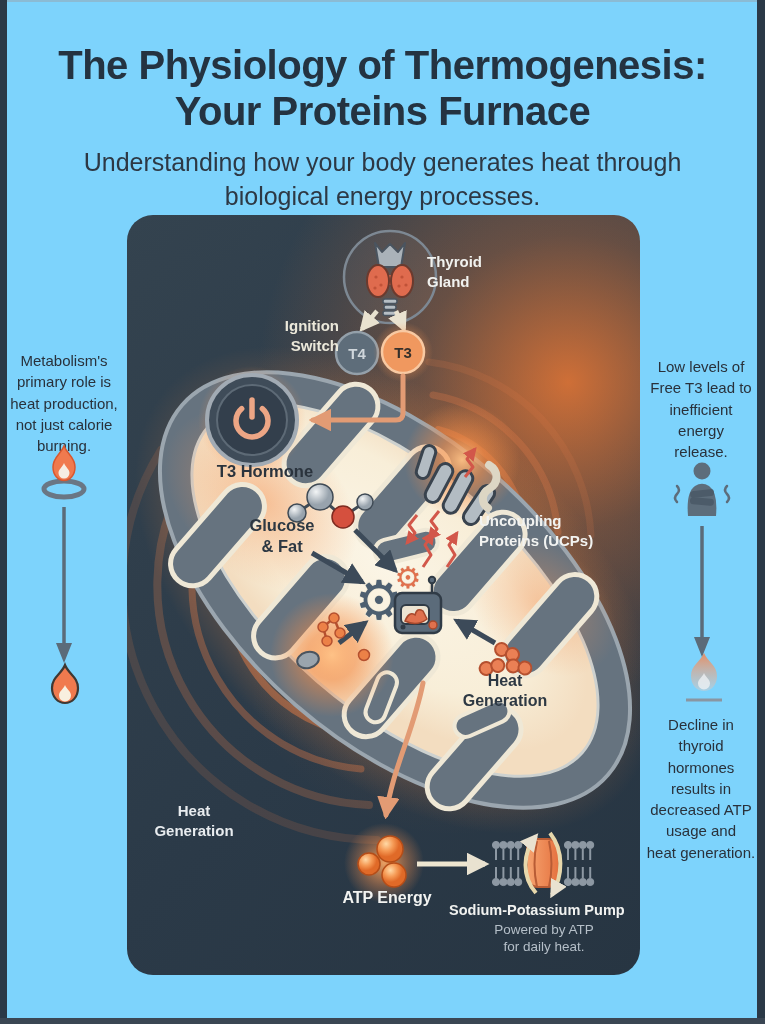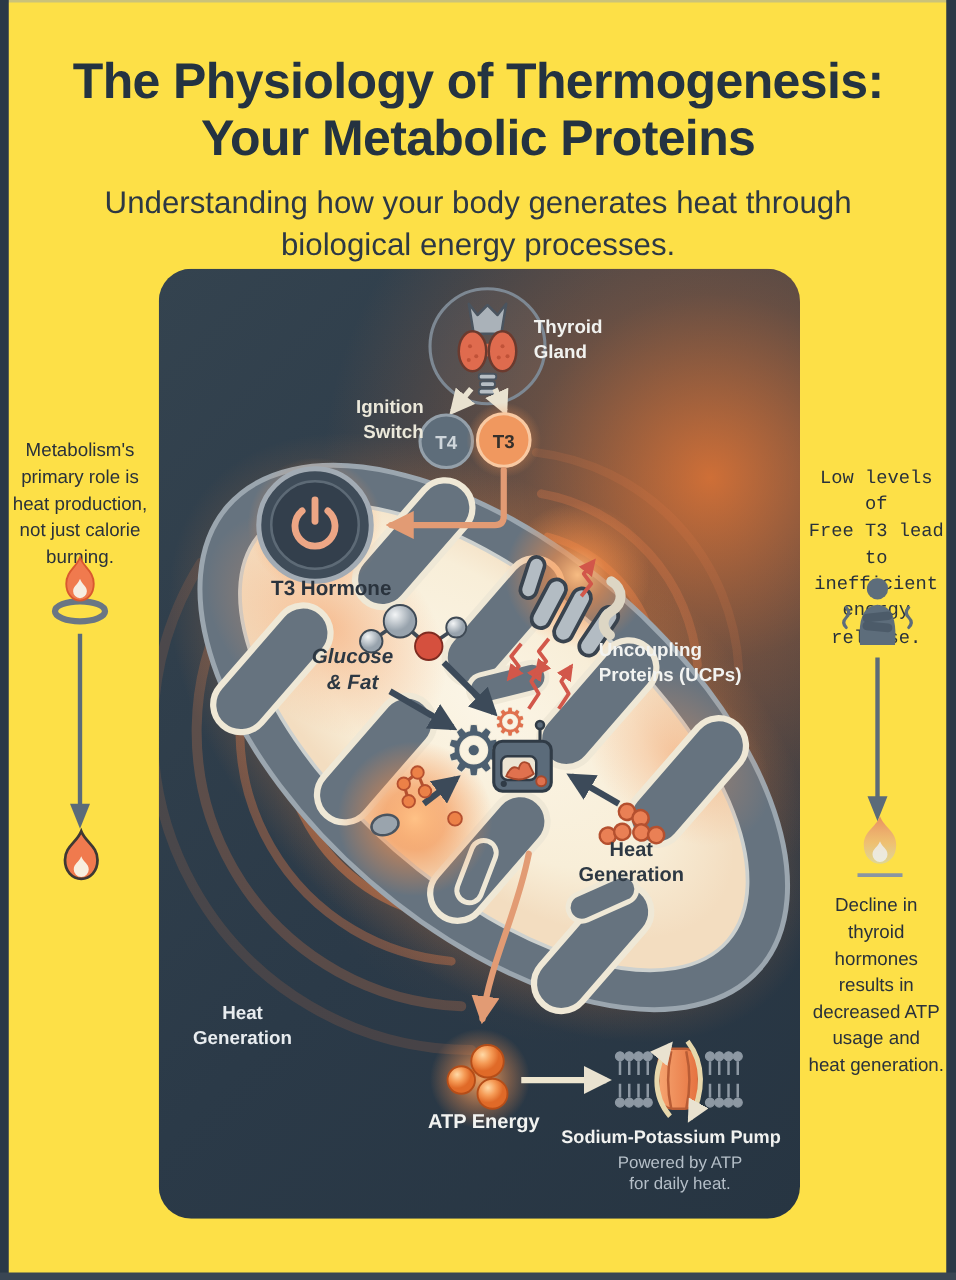--- a/index.html
+++ b/index.html
@@ -1,16 +1,16 @@
 <!DOCTYPE html>
 <html><head>
 <meta charset="utf-8">
 <style>
   html,body{margin:0;padding:0;background:#d9dde1;}
-  .page{position:relative;width:765px;height:1024px;margin:0 auto;background:#fde047;
+  .page{position:relative;width:765px;height:1024px;margin:0 auto;background:#7dd3fc;
         font-family:"Liberation Sans","DejaVu Sans",sans-serif;overflow:hidden;}
   .strip{position:absolute;background:#2b3947;}
   .strip-l{left:0;top:0;width:7px;height:100%;}
   .strip-r{right:0;top:0;width:8px;height:100%;}
   .strip-b{left:0;bottom:0;width:100%;height:6px;background:#3a4653;}
   .strip-t{left:0;top:0;width:100%;height:2px;background:#9aa3ab;opacity:.5;}
 
   .title{position:absolute;top:42px;left:0;width:100%;text-align:center;color:#243341;
          font-weight:700;font-size:40px;line-height:1.15;letter-spacing:-.5px;}
   .subtitle{position:absolute;top:146px;left:0;width:100%;text-align:center;color:#2d3844;
@@ -25,40 +25,40 @@
          background:
            radial-gradient(circle at 86% 22%, rgba(235,120,52,.85) 0%, rgba(235,120,52,.30) 20%, rgba(235,120,52,0) 42%),
            radial-gradient(circle at 64% 50%, rgba(235,120,52,.20) 0%, rgba(235,120,52,0) 48%),
            linear-gradient(135deg,#34434f 0%,#2b3a48 55%,#273542 100%);}
   .panel-art{position:absolute;left:0;top:0;width:513px;height:760px;}
 
   .pl{position:absolute;font-weight:700;}
   .pl-thyroid{left:300px;top:37px;width:82px;color:#f1f2ef;font-size:15px;line-height:1.3;}
   .pl-ignition{left:78px;top:101px;width:134px;color:#ebe8da;font-size:15px;line-height:1.3;text-align:right;}
   .pl-t3h{left:56px;top:247px;width:164px;color:#2a333d;font-size:16.5px;text-align:center;}
-  .pl-glucose{left:96px;top:300px;width:118px;color:#2d3843;font-size:16.5px;line-height:1.25;text-align:center;font-style:italic;}
+  .pl-glucose{left:96px;top:300px;width:118px;color:#2d3843;font-size:16.5px;line-height:1.25;text-align:center;}
   .pl-ucps{left:352px;top:296px;width:158px;color:#f2f3f1;font-size:15px;line-height:1.3;text-align:left;}
   .pl-heatin{left:322px;top:456px;width:112px;color:#2d3843;font-size:16px;line-height:1.25;text-align:center;}
   .pl-heatout{left:8px;top:586px;width:118px;color:#e8ecef;font-size:15px;line-height:1.35;text-align:center;}
   .pl-atp{left:190px;top:674px;width:140px;color:#f2f3f1;font-size:16px;text-align:center;}
   .pl-pumpt{left:322px;top:687px;width:190px;color:#f1f2f0;font-size:14.5px;text-align:left;}
   .pl-pumps{left:322px;width:190px;color:#b5bfc8;font-size:13.5px;text-align:center;font-weight:400;}
 </style>
 </head>
 <body>
 
 <div class="page">
   <div class="strip strip-t"></div>
   <div class="strip strip-l"></div>
   <div class="strip strip-r"></div>
   <div class="strip strip-b"></div>
 
   <div class="title">
     <span class="ln">The Physiology of Thermogenesis:</span>
-    <span class="ln">Your Metabolic Proteins</span>
+    <span class="ln">Your Proteins Furnace</span>
   </div>
   <div class="subtitle">
     <span class="ln">Understanding how your body generates heat through</span>
     <span class="ln">biological energy processes.</span>
   </div>
 
   <div class="sidetext" style="left:4px;top:350px;width:120px;">
     <span class="ln">Metabolism's</span>
     <span class="ln">primary role is</span>
     <span class="ln">heat production,</span>
@@ -72,21 +72,21 @@
   </svg>
   <svg class="sideicon" style="left:54px;top:505px;" width="20" height="160">
     <line x1="10" y1="2" x2="10" y2="140" stroke="#5b6b79" stroke-width="3.5"></line>
     <polygon points="2,138 18,138 10,158" fill="#5b6b79"></polygon>
   </svg>
   <svg class="sideicon" style="left:38px;top:662px;" width="54" height="58">
     <path d="M27,3 C30.5,12 40,15 40,26 C40,35 34.2,41 27,41 C19.8,41 14,35 14,26 C14,15 23.5,12 27,3 Z" fill="#f07a4e" stroke="#3f3833" stroke-width="2.2"></path>
     <path d="M27,23 C29,28 33,29 33,33.5 a6,6 0 1 1 -12,0 C21,29 25,28 27,23 Z" fill="#f8efdf"></path>
   </svg>
 
-  <div class="sidetext" style="left:643px;top:372px;width:116px;font-family:Liberation Mono, monospace;">
+  <div class="sidetext" style="left:643px;top:356px;width:116px;">
     <span class="ln">Low levels of</span>
     <span class="ln">Free T3 lead to</span>
     <span class="ln">inefficient</span>
     <span class="ln">energy</span>
     <span class="ln">release.</span>
   </div>
   <svg class="sideicon" style="left:666px;top:460px;" width="72" height="58">
     <circle cx="36" cy="11" r="8.5" fill="#5d6d7b"></circle>
     <path d="M22,56 q-2,-24 7,-30 q7,-4.5 14,0 q9,6 7,30 z" fill="#5d6d7b"></path>
     <rect x="24" y="30" width="24" height="7" rx="3.5" fill="#4c5b69" transform="rotate(-6 36 33)"></rect>

